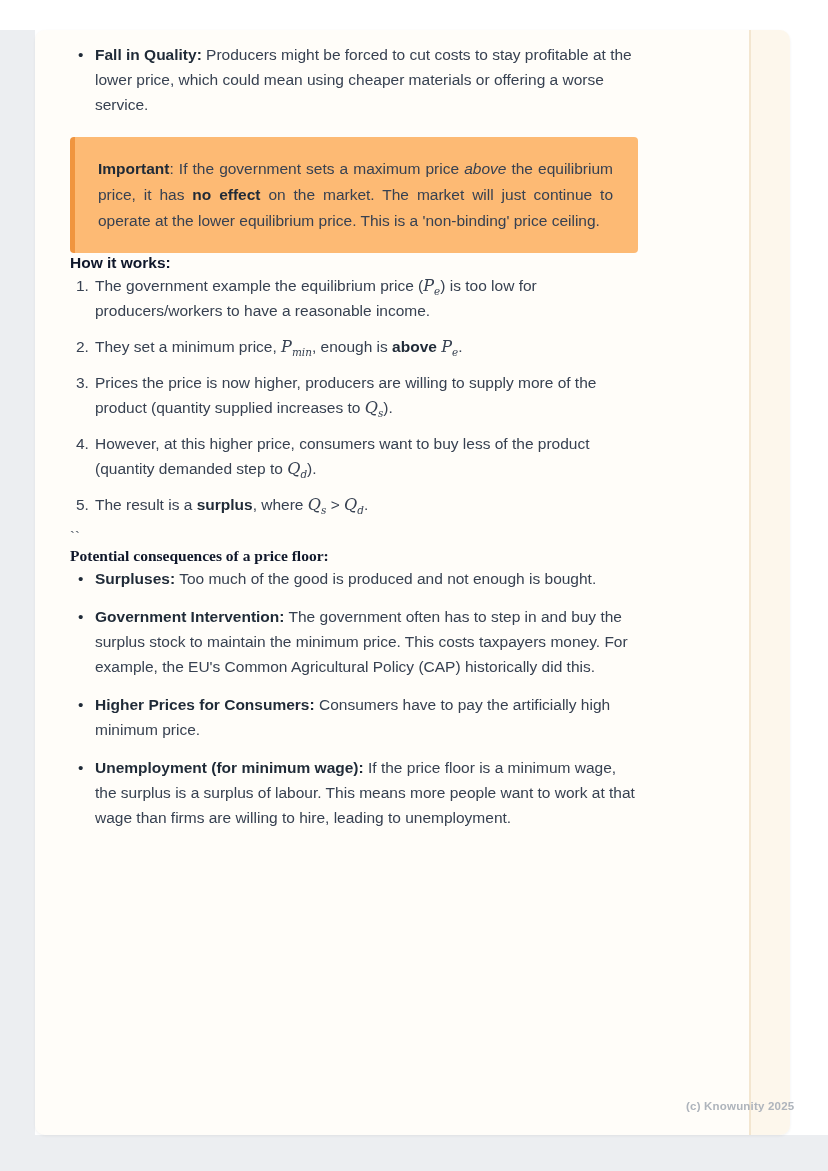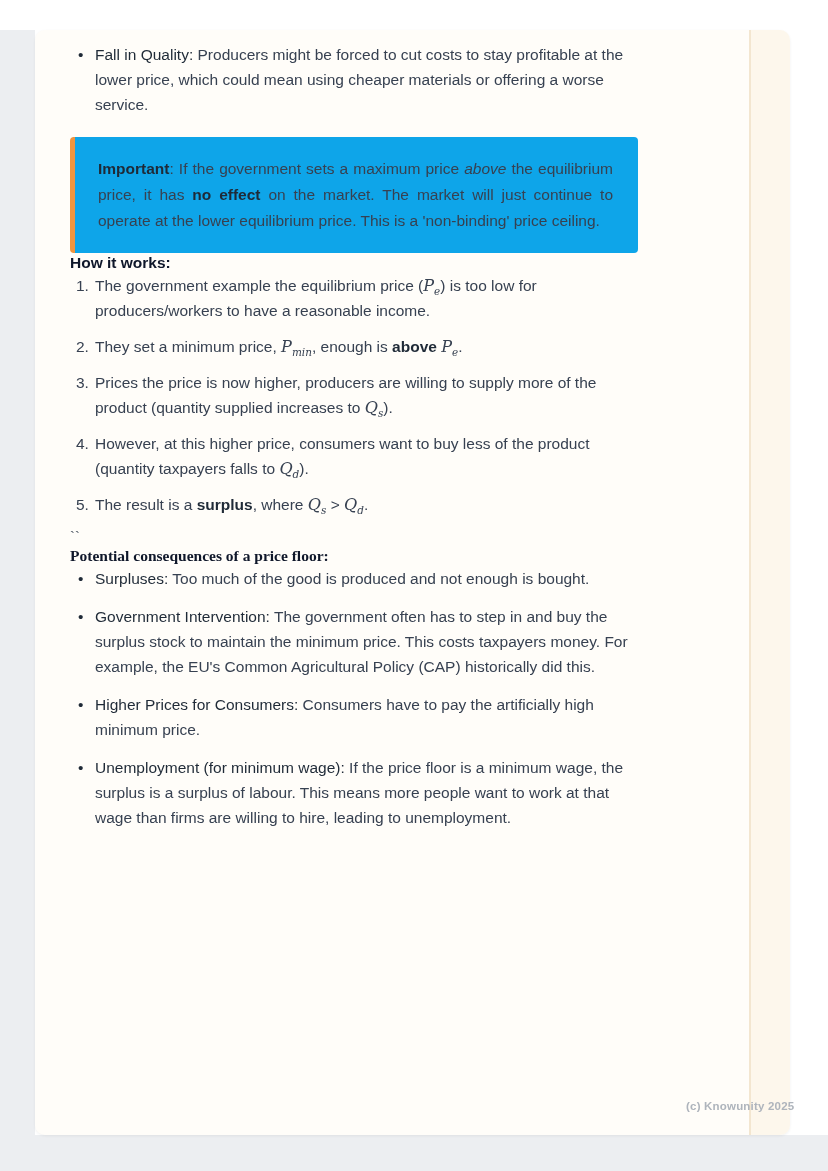--- a/index.html
+++ b/index.html
@@ -20,25 +20,25 @@
   }
   .content{position:absolute;left:35px;top:12px;width:568px;z-index:2;}
   .content p,.content h2,.content h3,.content ul,.content ol,.content li{margin:0;padding:0;}
 
   
   .blist{list-style:none;}
   .blist li{display:flex;align-items:flex-start;font-size:15.5px;line-height:25px;}
   .blist.cons li{margin-bottom:13px;}
   .marker{flex:none;margin-left:8px;width:17px;color:#1f2a37;}
   .li-body{flex:1;}
-  .li-label{font-weight:400;color:#1f2a37;}
+  .li-label{font-weight:700;color:#1f2a37;}
 
   
   .callout{
-    margin-top:20px;background:#0ea5e9;border-left:5px solid #f0953f;
+    margin-top:20px;background:#fdba74;border-left:5px solid #f0953f;
     border-radius:4px;padding:19px 25px 19px 23px;
   }
   .callout-text{font-size:15.5px;line-height:26px;text-align:justify;}
 
   
   .section-heading{margin-top:28px;font-size:21px;line-height:26px;font-weight:700;color:#f8ecd8;}
   .intro{margin-top:14px;font-size:15.5px;line-height:26px;text-align:justify;}
   .sub-heading{font-size:15.5px;line-height:20px;font-weight:700;color:#0f172a;}
   .hw{margin-top:24px;}
   .cons-h{margin-top:26px;font-family:Liberation Serif, serif;}
@@ -99,21 +99,21 @@
       <li>
         <span class="num">2.</span>
         <span class="li-body"><span>They set a minimum price, </span><span class="sm">P<sub>min</sub></span><span>, enough is </span><span class="sb">above</span><span> </span><span class="sm">P<sub>e</sub></span><span>.</span></span>
       </li>
       <li>
         <span class="num">3.</span>
         <span class="li-body"><span>Prices the price is now higher, producers are willing to supply more of the product (quantity supplied increases to </span><span class="sm">Q<sub>s</sub></span><span>).</span></span>
       </li>
       <li>
         <span class="num">4.</span>
-        <span class="li-body"><span>However, at this higher price, consumers want to buy less of the product (quantity taxpayers falls to </span><span class="sm">Q<sub>d</sub></span><span>).</span></span>
+        <span class="li-body"><span>However, at this higher price, consumers want to buy less of the product (quantity demanded step to </span><span class="sm">Q<sub>d</sub></span><span>).</span></span>
       </li>
       <li>
         <span class="num">5.</span>
         <span class="li-body"><span>The result is a </span><span class="sb">surplus</span><span>, where </span><span class="sm">Q<sub>s</sub></span><span> &gt; </span><span class="sm">Q<sub>d</sub></span><span>.</span></span>
       </li>
     </ol>
 
     <p class="stray">``</p>
 
     <h3 class="sub-heading cons-h">Potential consequences of a price floor:</h3>

